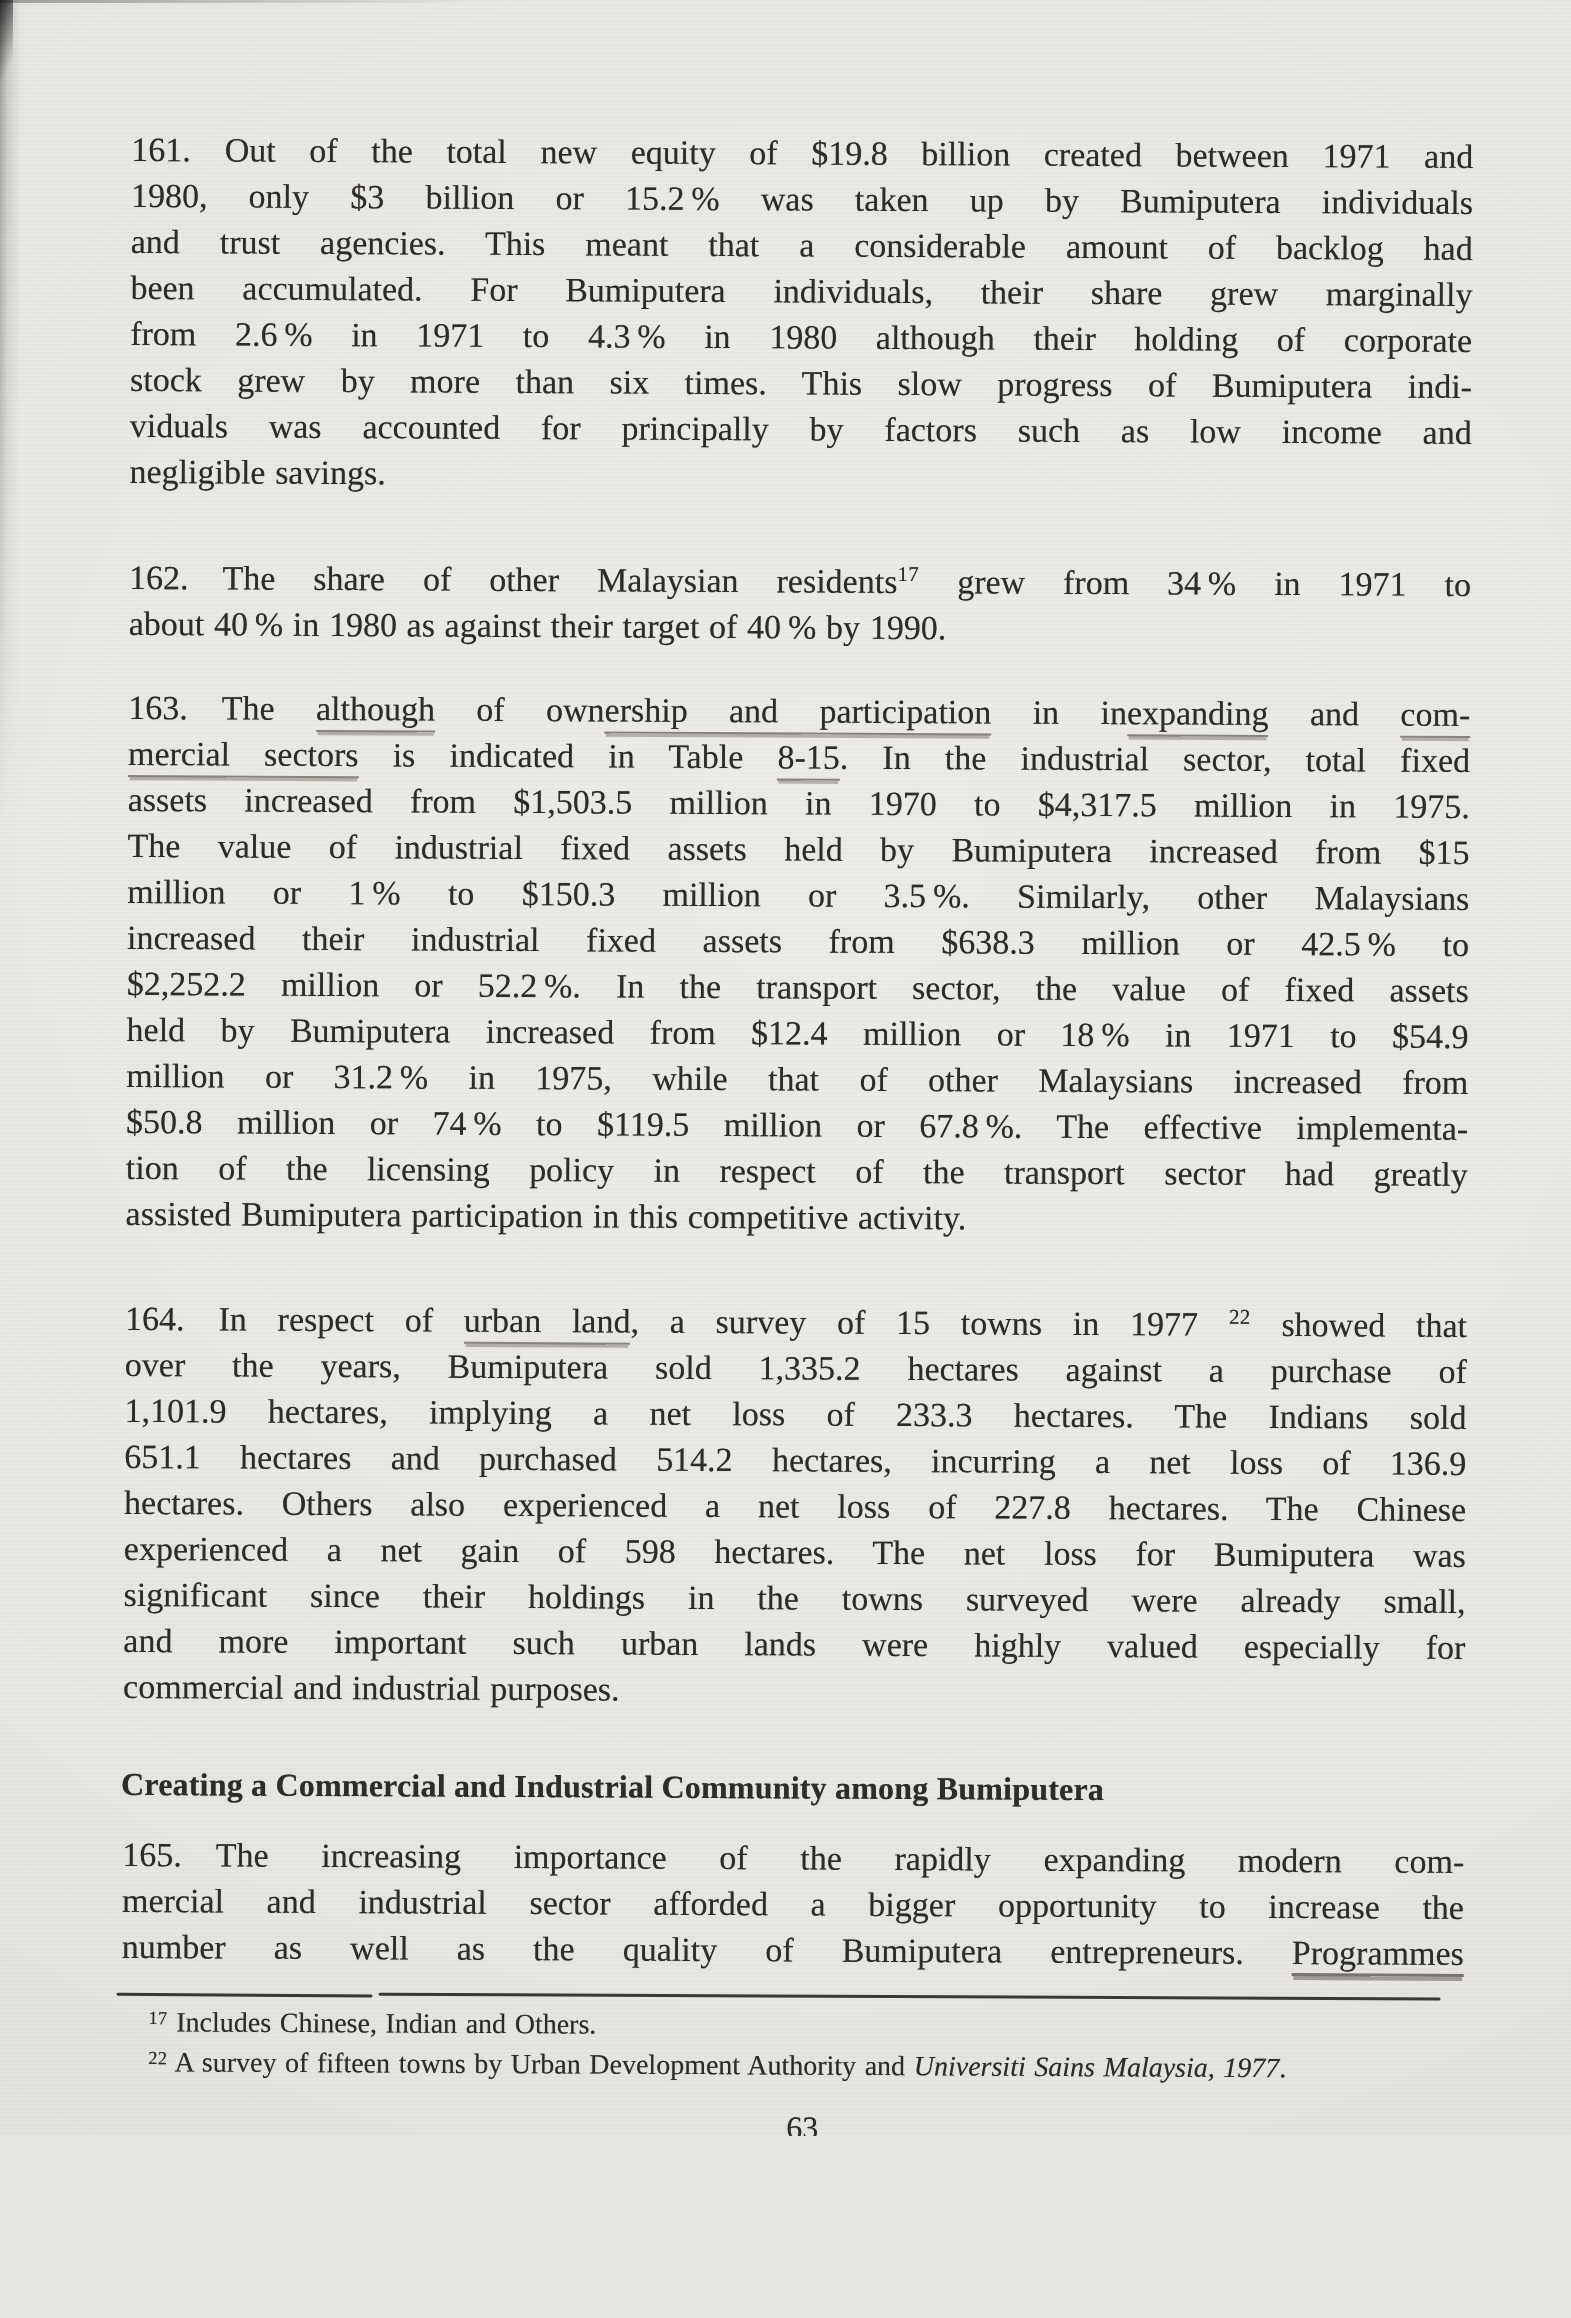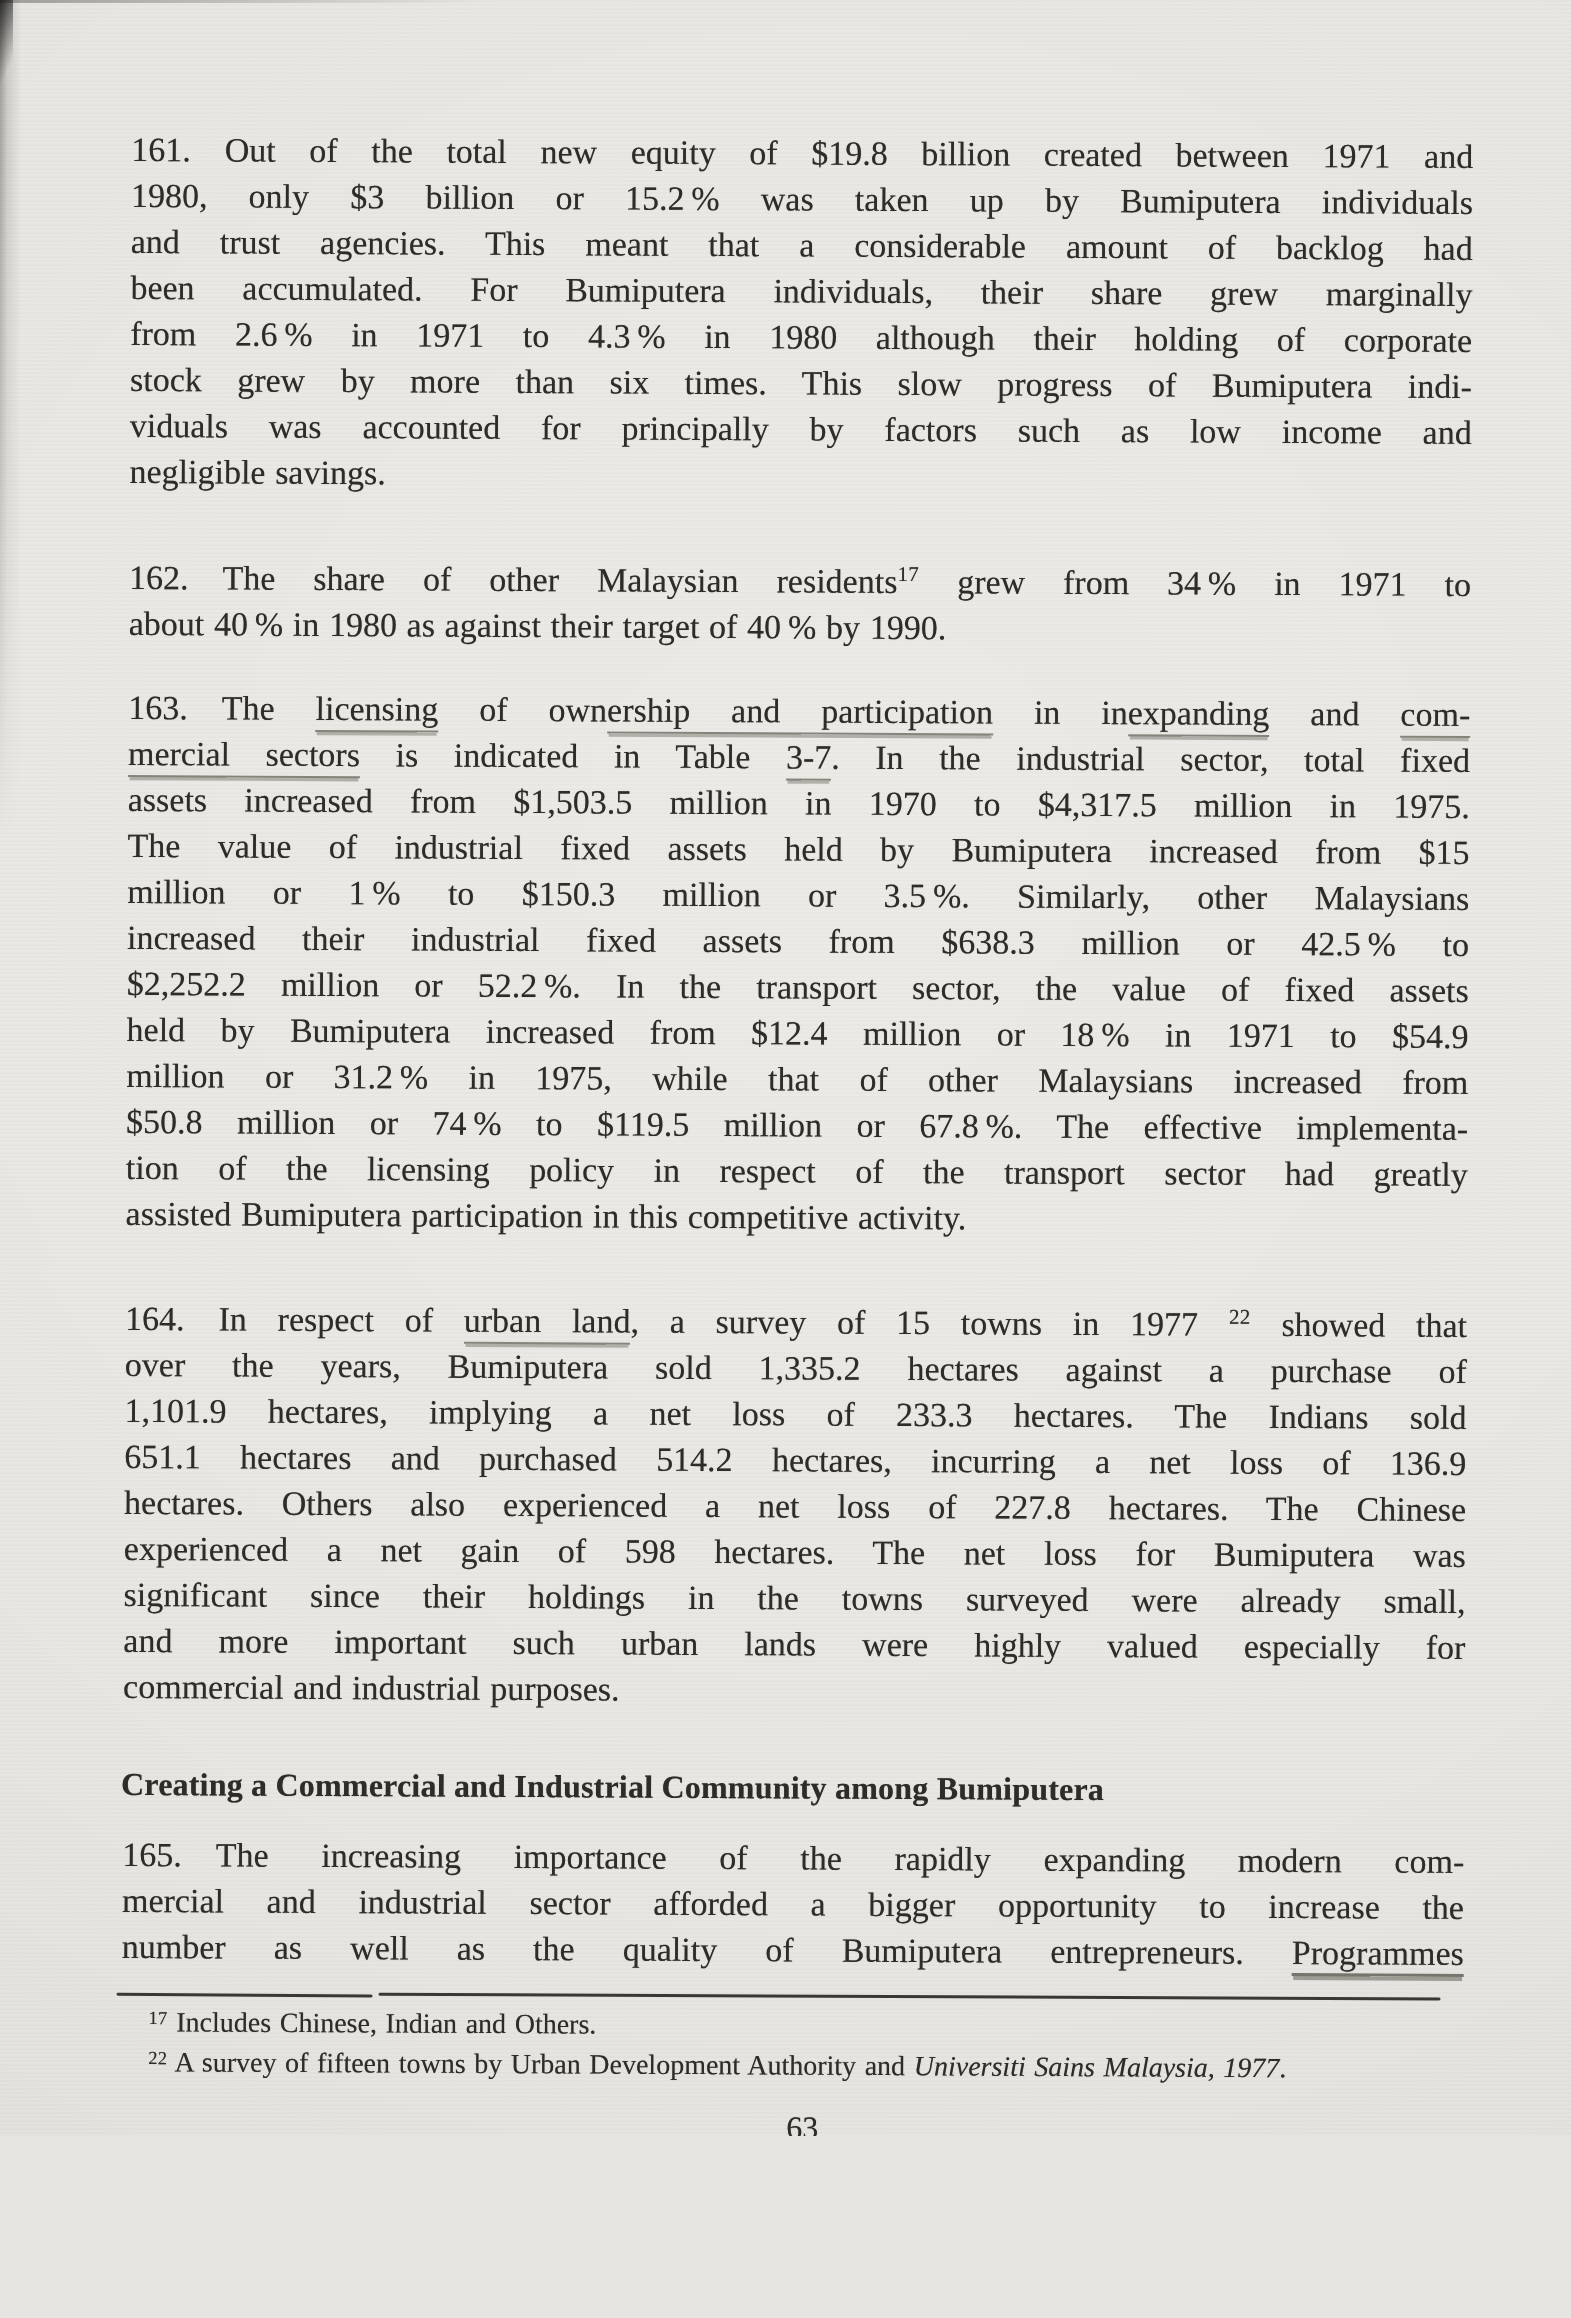--- a/index.html
+++ b/index.html
@@ -107,22 +107,22 @@
         <div class="line"><span>from 2.6 % in 1971 to 4.3 % in 1980 although their holding of corporate</span></div>
         <div class="line"><span>stock grew by more than six times. This slow progress of Bumiputera indi-</span></div>
         <div class="line"><span>viduals was accounted for principally by factors such as low income and</span></div>
         <div class="line end"><span>negligible savings.</span></div>
       </div>
     <div class="para" style="top:547px">
         <div class="line"><span>162. The share of other Malaysian residents</span><span class="sup">17</span><span> grew from 34 % in 1971 to</span></div>
         <div class="line end"><span>about 40 % in 1980 as against their target of 40 % by 1990.</span></div>
       </div>
     <div class="para" style="top:685px">
-        <div class="line"><span>163. The </span><span class="u">licensing</span><span> of own</span><span class="u">ership and participation</span><span> in in</span><span class="u">expanding</span><span> and </span><span class="u">com-</span></div>
-        <div class="line"><span class="u">mercial sectors</span><span> is indicated in Table </span><span class="u">3-7</span><span>. In the industrial sector, total fixed</span></div>
+        <div class="line"><span>163. The </span><span class="u">although</span><span> of own</span><span class="u">ership and participation</span><span> in in</span><span class="u">expanding</span><span> and </span><span class="u">com-</span></div>
+        <div class="line"><span class="u">mercial sectors</span><span> is indicated in Table </span><span class="u">8-15</span><span>. In the industrial sector, total fixed</span></div>
         <div class="line"><span>assets increased from $1,503.5 million in 1970 to $4,317.5 million in 1975.</span></div>
         <div class="line"><span>The value of industrial fixed assets held by Bumiputera increased from $15</span></div>
         <div class="line"><span>million or 1 % to $150.3 million or 3.5 %. Similarly, other Malaysians</span></div>
         <div class="line"><span>increased their industrial fixed assets from $638.3 million or 42.5 % to</span></div>
         <div class="line"><span>$2,252.2 million or 52.2 %. In the transport sector, the value of fixed assets</span></div>
         <div class="line"><span>held by Bumiputera increased from $12.4 million or 18 % in 1971 to $54.9</span></div>
         <div class="line"><span>million or 31.2 % in 1975, while that of other Malaysians increased from</span></div>
         <div class="line"><span>$50.8 million or 74 % to $119.5 million or 67.8 %. The effective implementa-</span></div>
         <div class="line"><span>tion of the licensing policy in respect of the transport sector had greatly</span></div>
         <div class="line end"><span>assisted Bumiputera participation in this competitive activity.</span></div>

